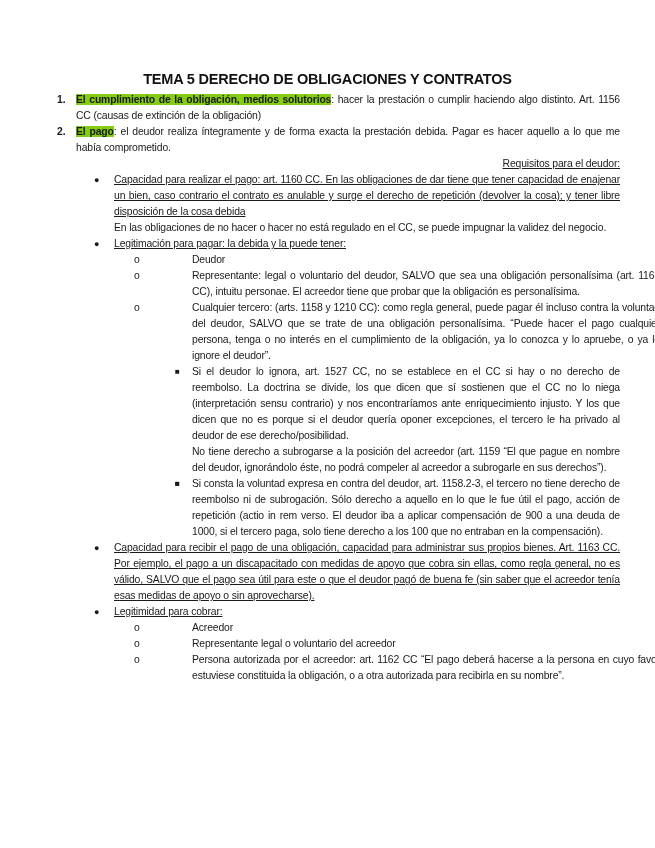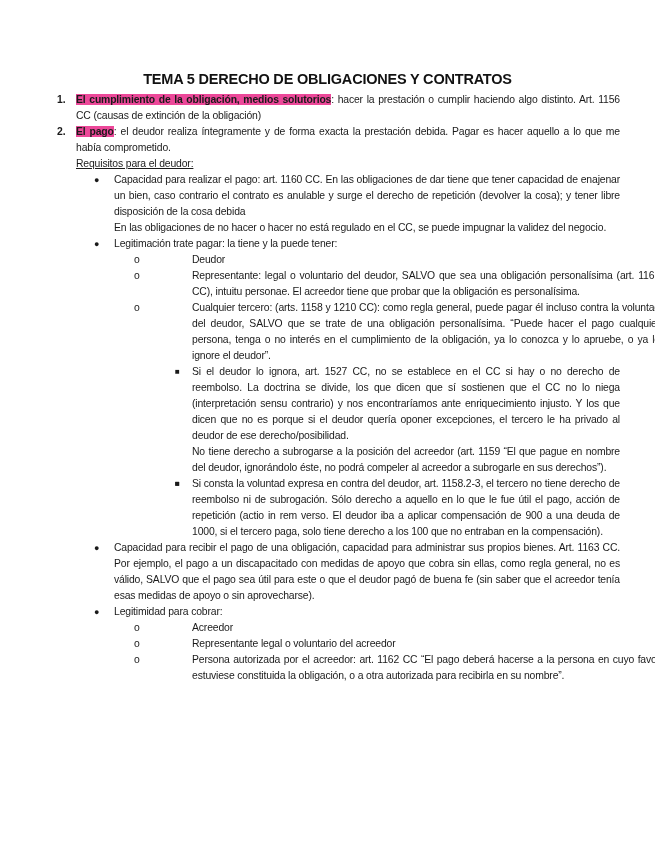--- a/index.html
+++ b/index.html
@@ -18,29 +18,29 @@
     position: absolute; top: 52px; left: 0; width: 655px;
     font-size: 10.4px; line-height: 16px; letter-spacing: -0.15px;
   }
   .row { position: relative; }
   .marker { position: absolute; top: 0; }
   .txt { text-align: justify; }
   .lvl0 .marker { left: 57px; font-weight: bold; }
   .lvl0 .txt { margin-left: 76px; width: 544px; }
   .plain { margin-left: 76px; width: 544px; }
   .lvl1 .marker { left: 94px; font-size: 9px; }
-  .lvl1 .txt { margin-left: 114px; width: 506px; }
+  .lvl1 .txt { margin-left: 114px; width: 506px; text-decoration: underline; }
   .lvl1cont { margin-left: 114px; width: 506px; text-align: justify; }
   .lvl2 .marker { left: 134px; }
   .lvl2 .txt { margin-left: 152px; width: 468px; padding-left: 40px; }
   .lvl3 .marker { left: 175px; font-size: 8px; }
   .lvl3 .txt { margin-left: 192px; width: 428px; }
   .lvl3cont { margin-left: 192px; width: 428px; text-align: justify; }
-  .hl { background: #ec4899; font-weight: bold; }
-  .u { text-decoration: underline; }
+  .hl { background: #84cc16; font-weight: bold; }
+  .u { text-decoration: underline; text-align: right; }
 </style>
 </head>
 <body>
 
 <div class="page">
   <div class="title">TEMA 5 DERECHO DE OBLIGACIONES Y CONTRATOS</div>
 
   <div class="content">
 
     <div class="row lvl0">
@@ -56,21 +56,21 @@
     <div class="plain u">Requisitos para el deudor:</div>
 
     <div class="row lvl1">
       <span class="marker">●</span>
       <div class="txt">Capacidad para realizar el pago: art. 1160 CC. En las obligaciones de dar tiene que tener capacidad de enajenar un bien, caso contrario el contrato es anulable y surge el derecho de repetición (devolver la cosa); y tener libre disposición de la cosa debida</div>
     </div>
     <div class="lvl1cont">En las obligaciones de no hacer o hacer no está regulado en el CC, se puede impugnar la validez del negocio.</div>
 
     <div class="row lvl1">
       <span class="marker">●</span>
-      <div class="txt">Legitimación trate pagar: la tiene y la puede tener:</div>
+      <div class="txt">Legitimación para pagar: la debida y la puede tener:</div>
     </div>
 
     <div class="row lvl2">
       <span class="marker">o</span>
       <div class="txt">Deudor</div>
     </div>
     <div class="row lvl2">
       <span class="marker">o</span>
       <div class="txt">Representante: legal o voluntario del deudor, SALVO que sea una obligación personalísima (art. 1161 CC), intuitu personae. El acreedor tiene que probar que la obligación es personalísima.</div>
     </div>

